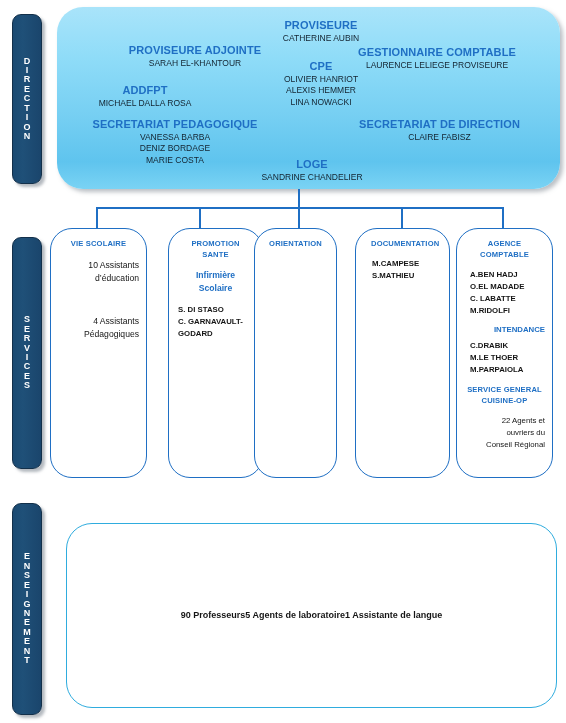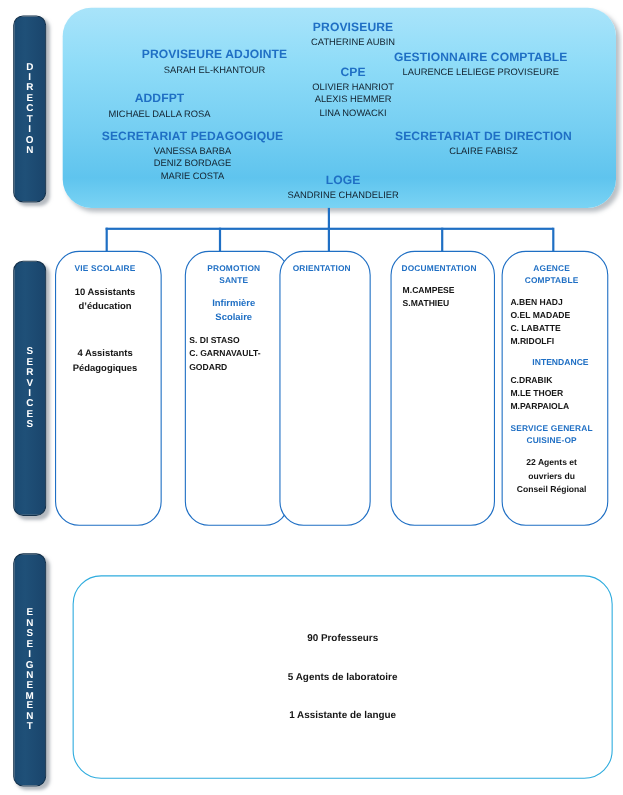--- a/index.html
+++ b/index.html
@@ -79,21 +79,21 @@
 
   
   .svc-box {
     position: absolute;
     top: 228px;
     height: 250px;
     background: #ffffff;
     border: 1.6px solid #1f6fc4;
     border-radius: 22px;
     box-sizing: border-box;
-    padding: 9px 7px 6px 1px;
+    padding: 9px 7px 6px 7px;
     overflow: hidden;
   }
   .svc-title {
     color: #1f6fc4;
     font-weight: bold;
     font-size: 7.6px;
     text-align: center;
     line-height: 1.45;
     letter-spacing: .15px;
   }
@@ -102,30 +102,30 @@
     font-weight: bold;
     font-size: 8.6px;
     text-align: center;
     line-height: 1.5;
     margin-top: 9px;
   }
   .svc-sub-left {
     color: #1f6fc4;
     font-weight: bold;
     font-size: 7.8px;
-    text-align: center;
+    text-align: right;
     line-height: 1.5;
     margin-top: 9px;
     padding-left: 6px;
   }
   .svc-body-c {
     color: #151515;
-    font-weight: bold;
+    font-weight: normal;
     font-size: 8.6px;
-    text-align: center;
+    text-align: right;
     line-height: 1.5;
     margin-top: 10px;
   }
   .svc-body-l {
     color: #151515;
     font-weight: bold;
     font-size: 7.8px;
     text-align: left;
     line-height: 1.55;
     margin-top: 9px;
@@ -139,21 +139,21 @@
     position: absolute;
     left: 66px;
     top: 523px;
     width: 491px;
     height: 185px;
     background: #ffffff;
     border: 1.8px solid #2facde;
     border-radius: 26px;
     box-sizing: border-box;
     display: flex;
-    flex-direction: column;
+    flex-direction: row;
     align-items: center;
     justify-content: center;
   }
   .ens-line {
     color: #151515;
     font-weight: bold;
     font-size: 9px;
     line-height: 1;
     margin: 13px 0;
     text-align: center;

